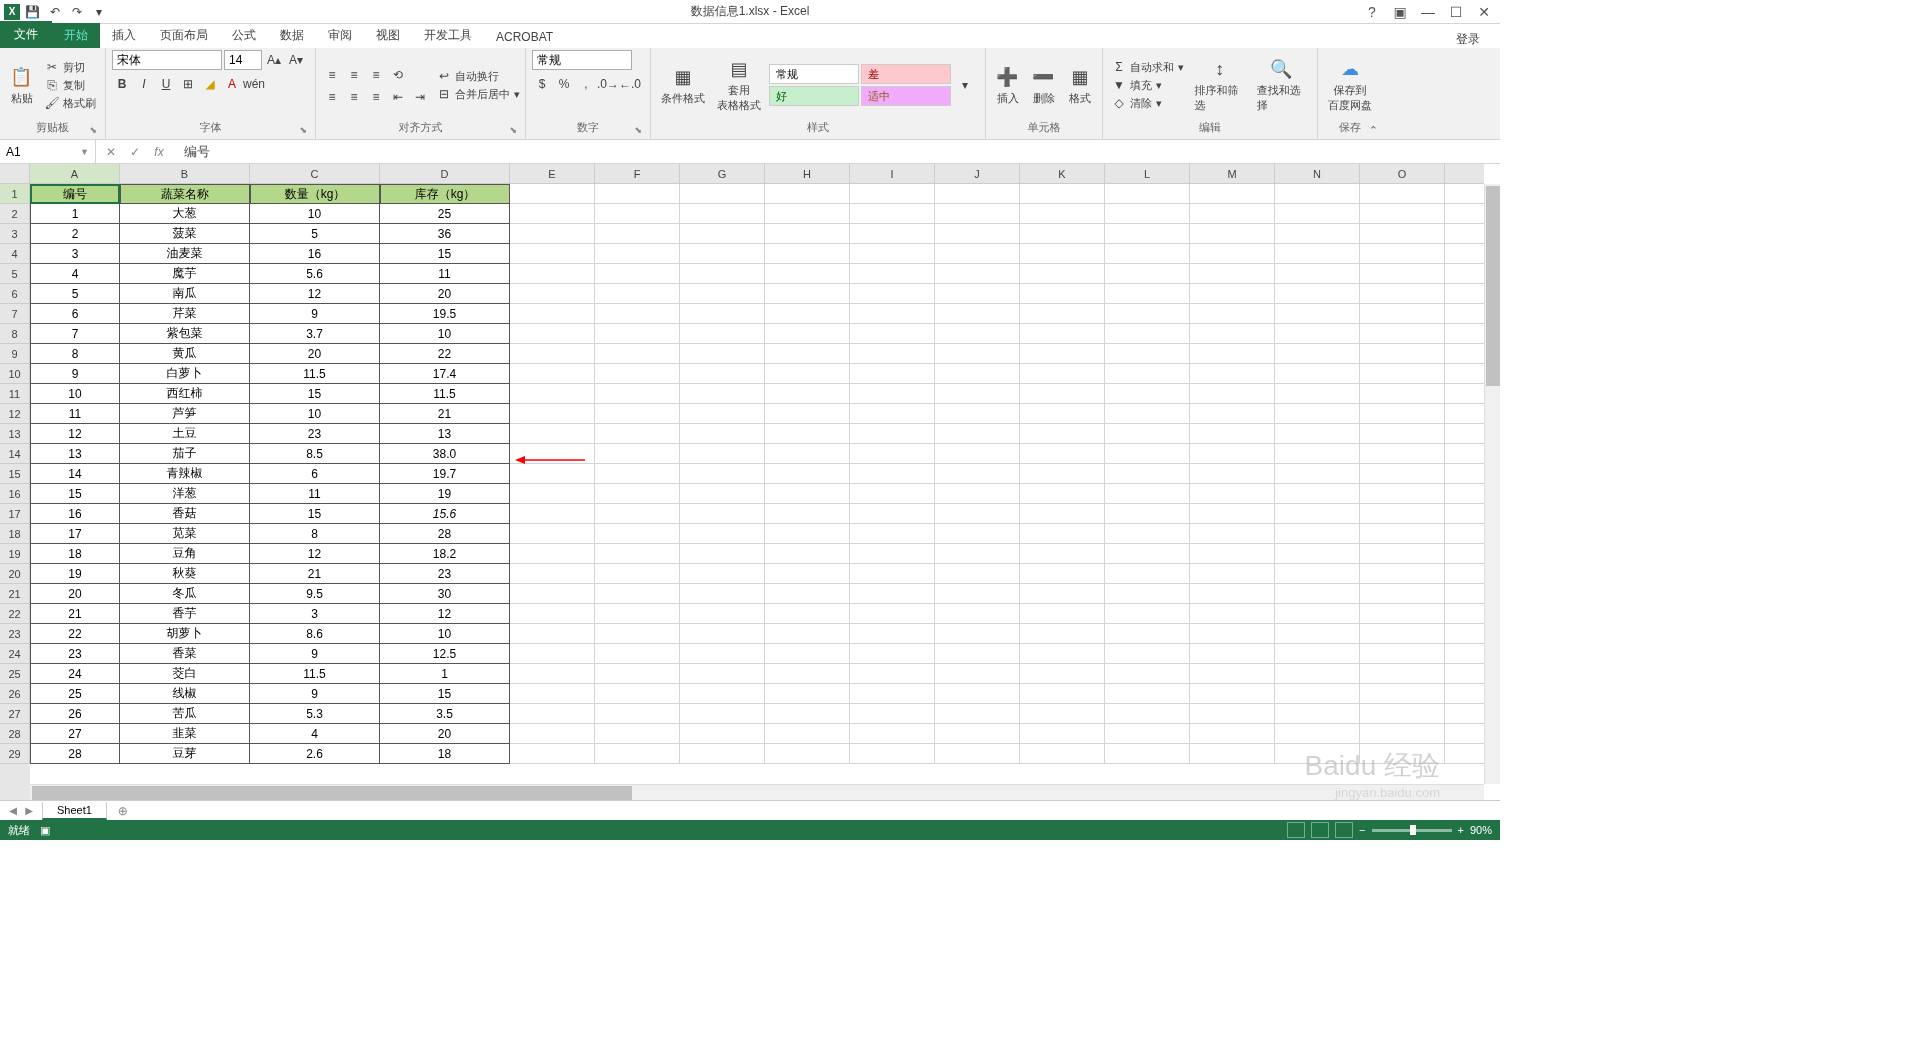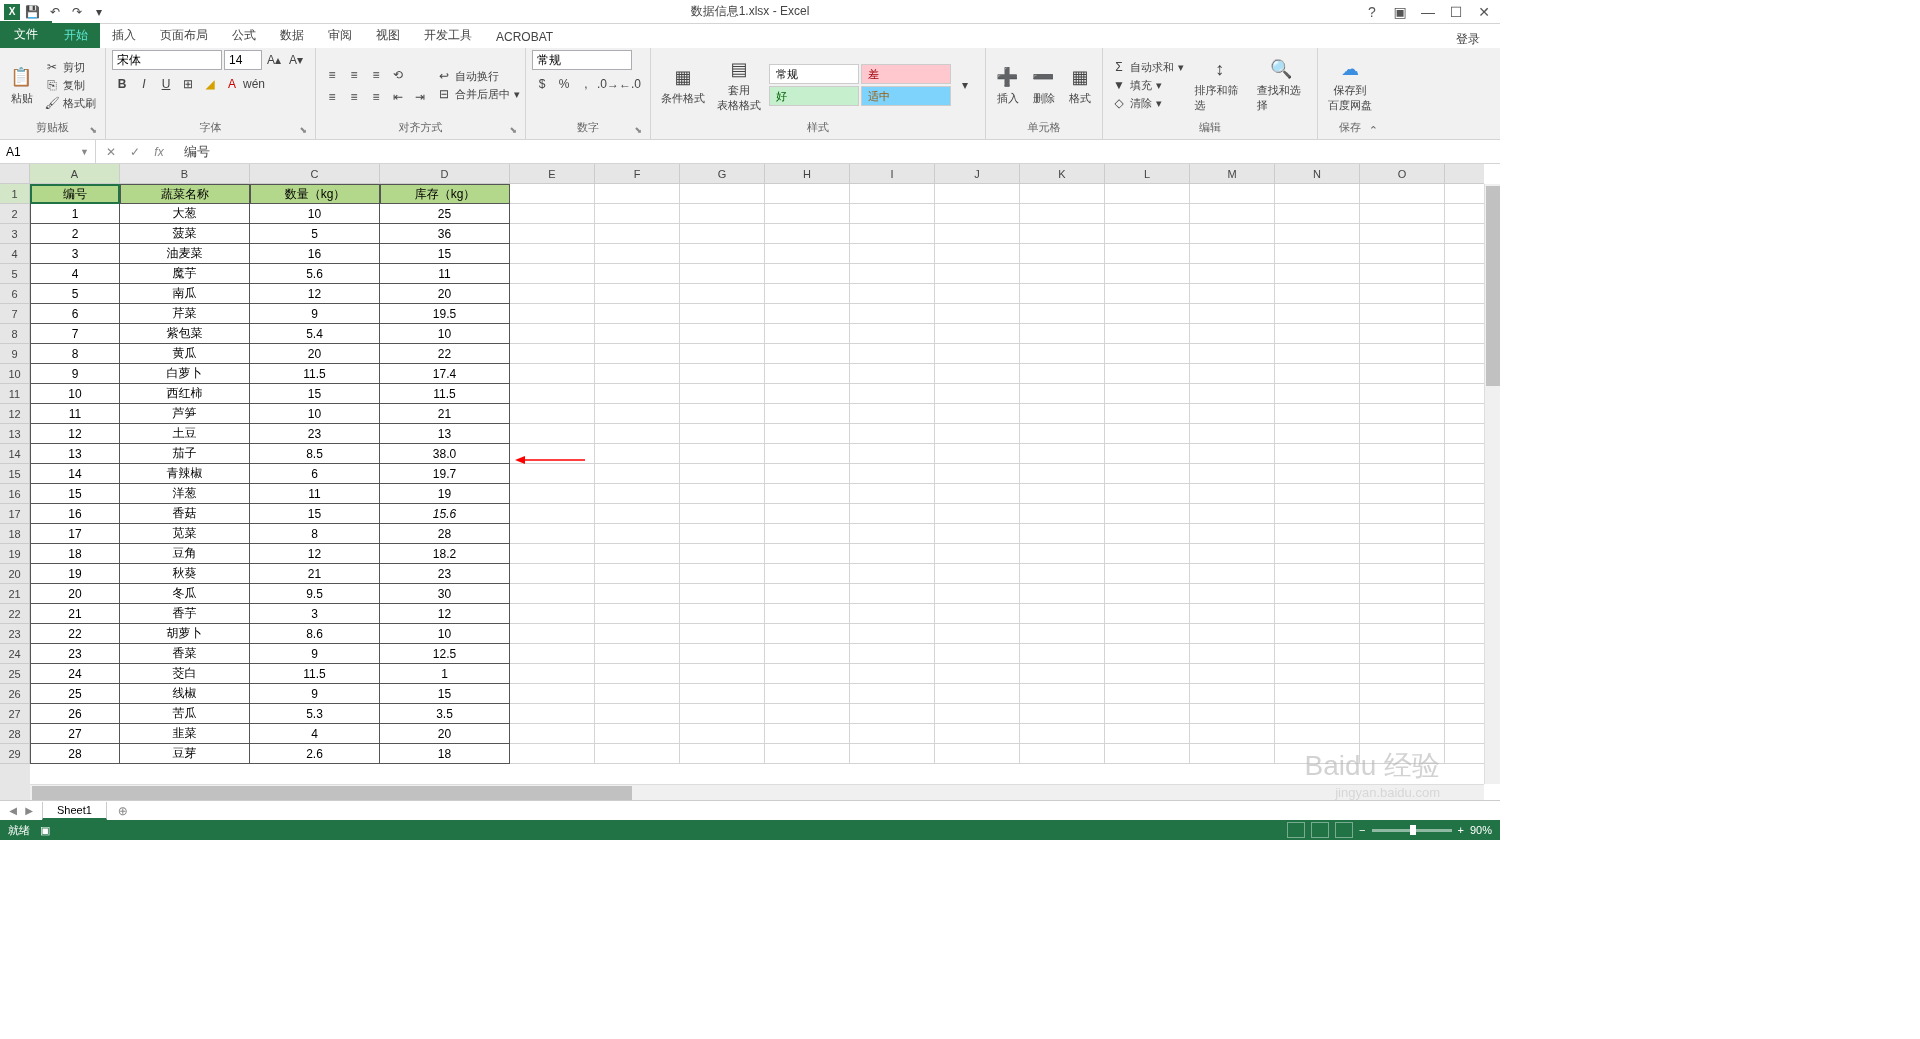--- a/index.html
+++ b/index.html
@@ -33,21 +33,21 @@
 .rb-small { display: flex; align-items: center; gap: 4px; padding: 1px 3px; cursor: pointer; font-size: 11px; color: #444; white-space: nowrap; }
 .rb-small .ic { width: 14px; height: 14px; display: flex; align-items: center; justify-content: center; font-size: 12px; }
 .font-sel { border: 1px solid #abadb3; background: #fff; height: 20px; font-size: 12px; padding: 0 4px; }
 .font-name { width: 110px; }
 .font-size { width: 38px; }
 .btn-row { display: flex; gap: 2px; margin-top: 2px; }
 .mini-btn { width: 20px; height: 20px; display: flex; align-items: center; justify-content: center; cursor: pointer; color: #444; font-size: 12px; }
 .style-cell { border: 1px solid #ccc; width: 90px; height: 20px; display: flex; align-items: center; padding-left: 6px; font-size: 11px; }
 .style-good { background: #c6efce; color: #006100; }
 .style-bad { background: #ffc7ce; color: #9c0006; }
-.style-neutral { background: #7dd3fc; color: #9c5700; }
+.style-neutral { background: #f0abfc; color: #9c5700; }
 .style-normal { background: #fff; }
 .num-fmt-sel { border: 1px solid #abadb3; background: #fff; height: 20px; width: 100px; font-size: 12px; padding: 0 4px; }
 
 
 .formula-bar { height: 24px; border-bottom: 1px solid #d4d4d4; display: flex; align-items: center; background: #fff; }
 .name-box { width: 96px; border-right: 1px solid #d4d4d4; padding: 0 6px; display: flex; align-items: center; justify-content: space-between; height: 100%; font-size: 12px; }
 .fx-btns { display: flex; padding: 0 4px; gap: 2px; }
 .fx-btn { width: 22px; height: 20px; display: flex; align-items: center; justify-content: center; color: #888; font-size: 12px; cursor: pointer; }
 .formula-input { flex: 1; padding: 0 10px; font-size: 13px; color: #444; font-family: "SimSun"; }
 
@@ -493,21 +493,21 @@
         <div class="cell" style="width: 85px;"></div>
         <div class="cell" style="width: 85px;"></div>
         <div class="cell" style="width: 85px;"></div>
         <div class="cell" style="width: 85px;"></div>
         <div class="cell" style="width: 85px;"></div>
         <div class="cell" style="width: 85px;"></div>
       </div>
       <div class="grid-row">
         <div class="cell data" style="width: 90px;">7</div>
         <div class="cell data" style="width: 130px; border-left: none;">紫包菜</div>
-        <div class="cell data" style="width: 130px; border-left: none;">5.4</div>
+        <div class="cell data" style="width: 130px; border-left: none;">3.7</div>
         <div class="cell data" style="width: 130px; border-left: none;">10</div>
         <div class="cell" style="width: 85px;"></div>
         <div class="cell" style="width: 85px;"></div>
         <div class="cell" style="width: 85px;"></div>
         <div class="cell" style="width: 85px;"></div>
         <div class="cell" style="width: 85px;"></div>
         <div class="cell" style="width: 85px;"></div>
         <div class="cell" style="width: 85px;"></div>
         <div class="cell" style="width: 85px;"></div>
         <div class="cell" style="width: 85px;"></div>

